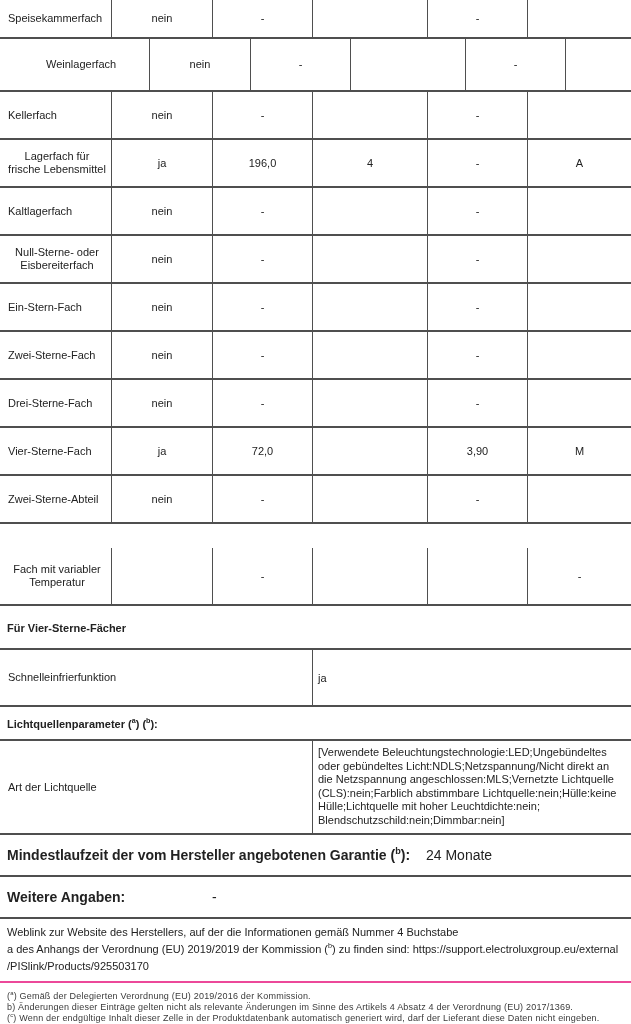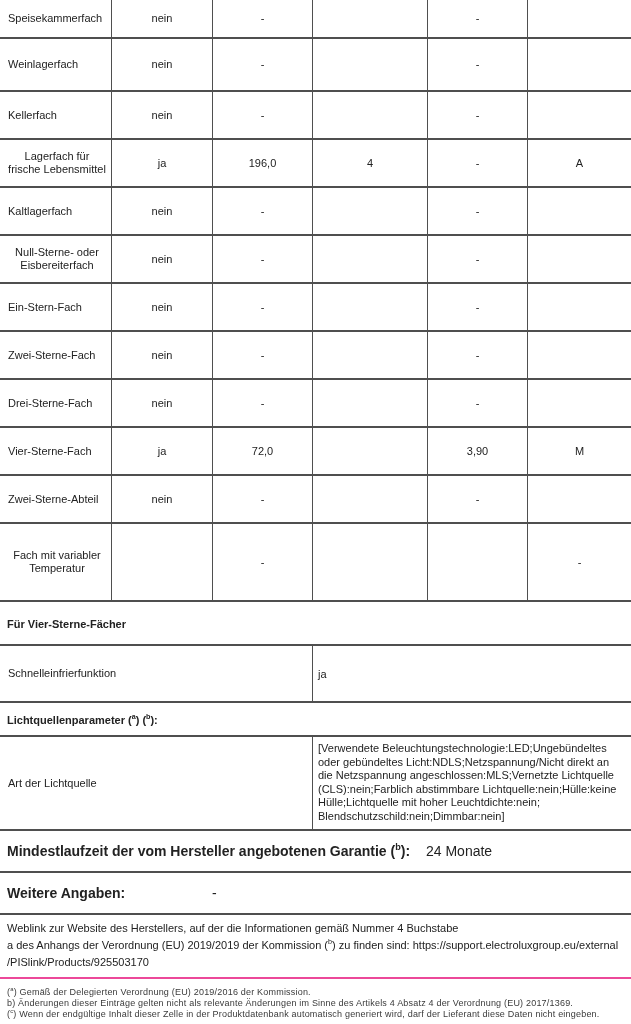--- a/index.html
+++ b/index.html
@@ -4,22 +4,22 @@
 <style>
   html,body{margin:0;padding:0;background:#fff;}
   .page{
     width:631px;min-height:1024px;box-sizing:border-box;
     font-family:"Liberation Sans",sans-serif;color:#222;background:#fff;
     position:relative;overflow:hidden;
   }
   
   .t1row{display:flex;height:48px;border-bottom:2px solid #4f4f4f;box-sizing:border-box;}
   .t1row:nth-child(1){height:39px;}
-  .t1row:nth-child(2){height:53px;}
-  .t1row:nth-child(12){height:78px;}
+  .t1row:nth-child(2){height:53px;padding-left:38px;}
+  .t1row:nth-child(12){height:58px;margin-top:24px;}
   .t1cell{
     box-sizing:border-box;display:flex;align-items:center;justify-content:center;
     font-size:11px;line-height:13px;border-right:1px solid #4f4f4f;
   }
   .t1cell.c0{width:112px;justify-content:flex-start;text-align:center;padding:0 5px 0 8px;}
   .t1cell.c1{width:101px;}
   .t1cell.c2{width:100px;}
   .t1cell.c3{width:115px;}
   .t1cell.c4{width:100px;}
   .t1cell.c5{flex:1;border-right:none;}

